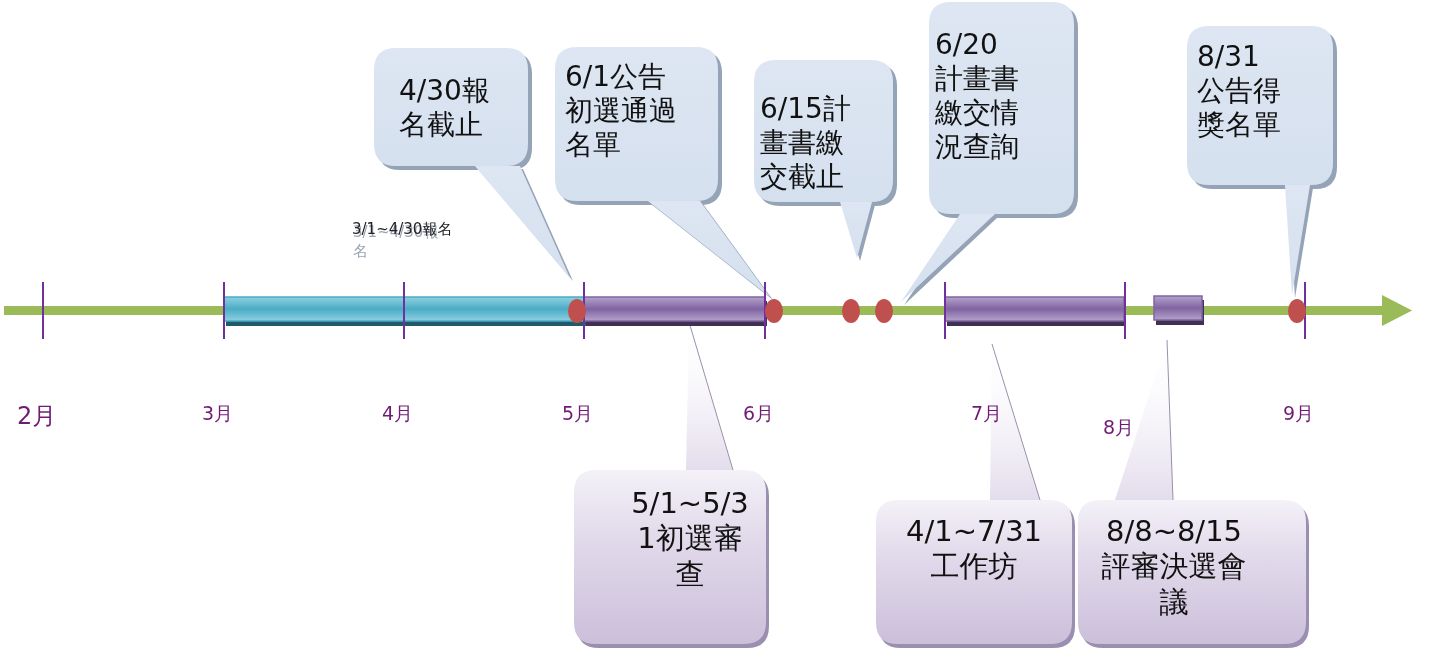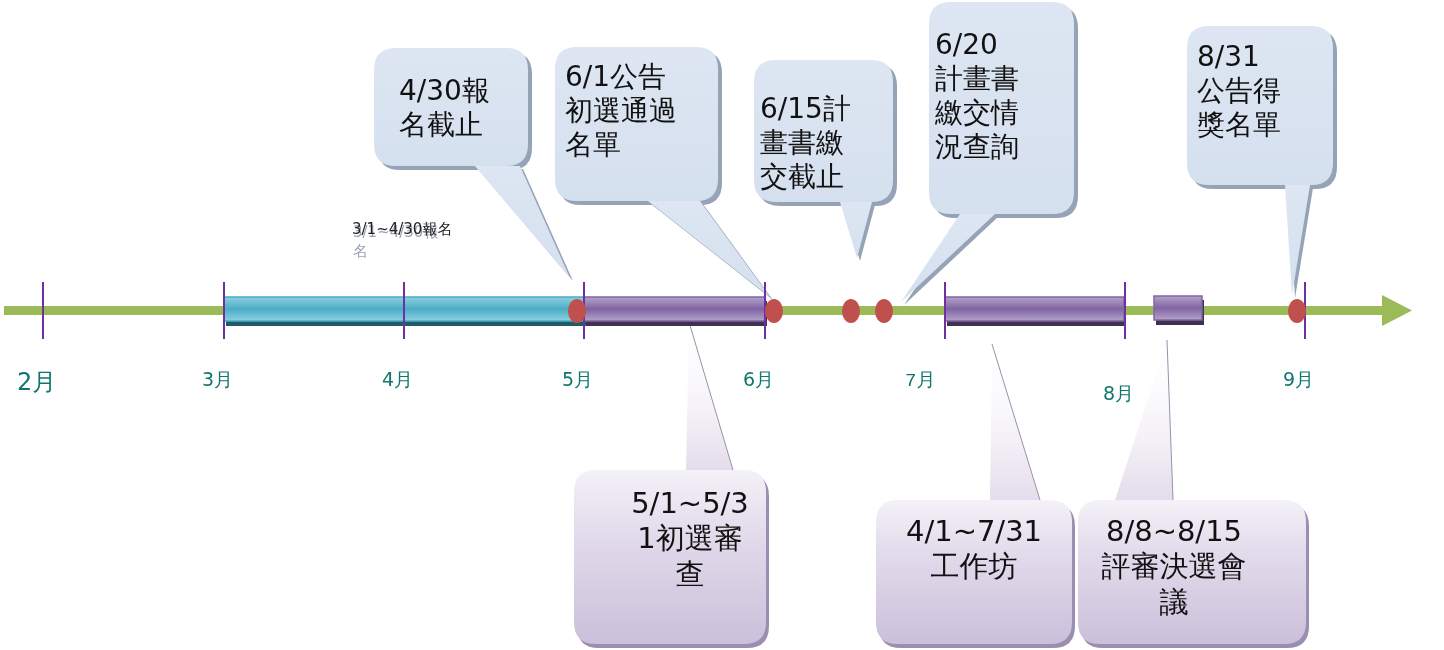--- a/index.html
+++ b/index.html
@@ -2,21 +2,21 @@
 <html><head>
 <meta charset="utf-8">
 <style>
   html, body { margin:0; padding:0; background:#ffffff; }
   body { width:1444px; height:650px; position:relative; overflow:hidden;
          font-family:"DejaVu Sans", sans-serif; color:#111; }
   #stage { position:absolute; left:0; top:0; width:1444px; height:650px; }
   .bubble-text { position:absolute; text-align:center; line-height:1.22; font-size:28px; color:#111;
                  white-space:pre-wrap; word-break:break-all; }
   .bubble-text.left { text-align:left; }
-  .month { position:absolute; font-size:19px; color:#0f766e; }
+  .month { position:absolute; font-size:19px; color:#701a75;margin-top:34px; }
   .month.big { font-size:24px; }
   .range-label { position:absolute; font-size:15px; color:#222; }
   .range-label .ghost { position:absolute; left:1px; top:3px; color:#9aa3b5; }
 </style>
 </head>
 <body>
 
 <svg id="stage" width="1444" height="650" viewBox="0 0 1444 650">
   <defs>
     <linearGradient id="gTop" x1="0" y1="0" x2="0" y2="1">
@@ -141,21 +141,21 @@
       <ellipse cx="1297" cy="311" rx="9" ry="12" fill="#c0504d"></ellipse>
     </g>
 </svg>
 
 <div id="month-labels">
     <div class="month big" style="left: 17px; top: 366px;">2月</div>
     <div class="month" style="left: 202px; top: 367px;">3月</div>
     <div class="month" style="left: 382px; top: 367px;">4月</div>
     <div class="month" style="left: 562px; top: 367px;">5月</div>
     <div class="month" style="left: 743px; top: 367px; text-align: right;">6月</div>
-    <div class="month" style="left: 905px; top: 367px; font-family: Liberation Mono, monospace;">7月</div>
+    <div class="month" style="left: 971px; top: 367px;">7月</div>
     <div class="month" style="left: 1103px; top: 381px;">8月</div>
     <div class="month" style="left: 1283px; top: 367px;">9月</div>
   </div>
 
 <div class="range-label" style="left:352px; top:220px;">
   <span class="ghost">3/1~4/30報名</span>
   <span style="position:relative;">3/1~4/30報名</span>
 </div>
 
 <div id="top-texts">

